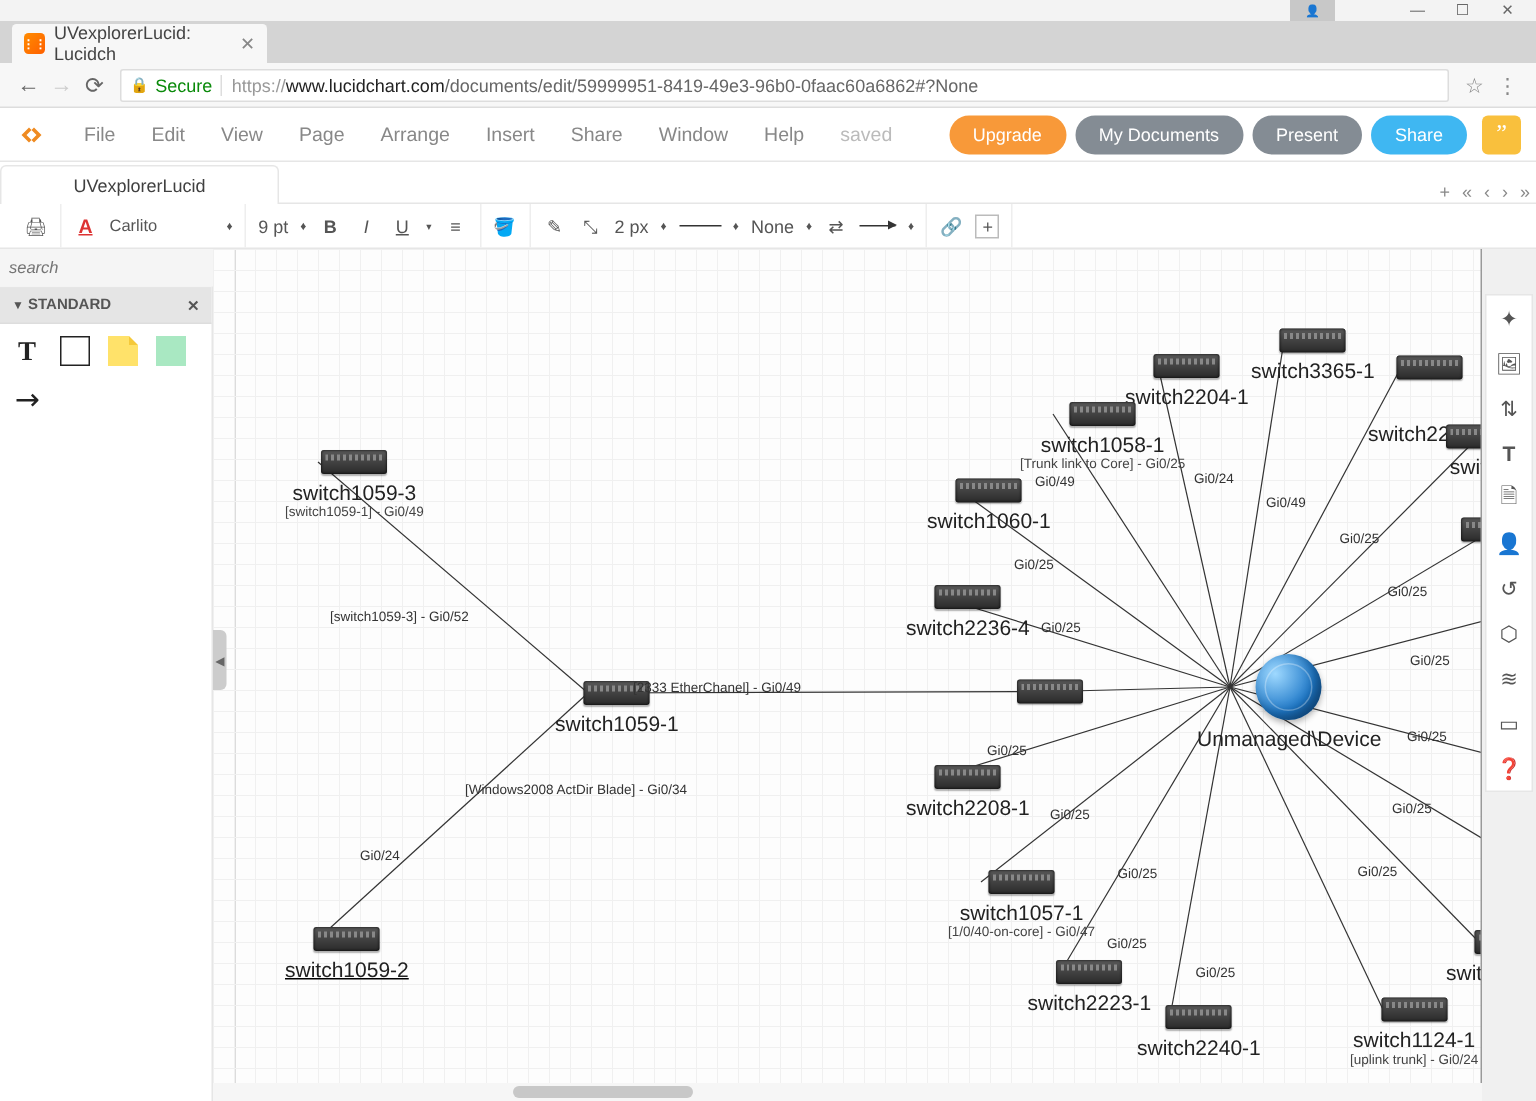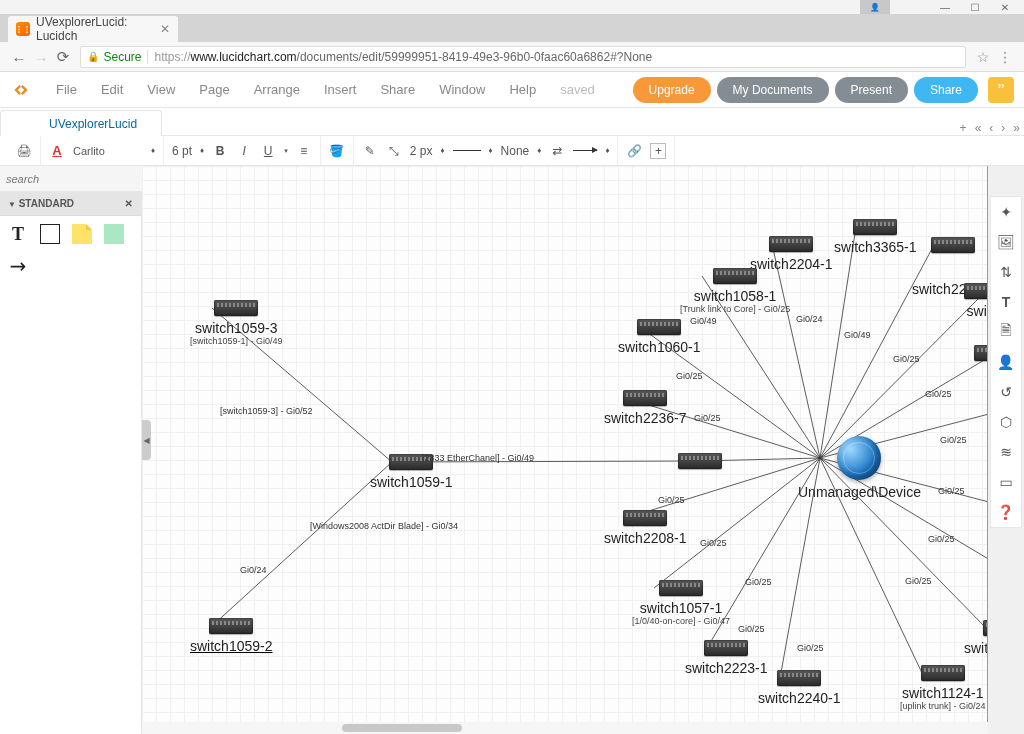--- a/index.html
+++ b/index.html
@@ -34,21 +34,21 @@
 .menu-item.saved { color: #bbb; }
 .spacer { flex: 1; }
 .btn { height: 26px; border-radius: 13px; padding: 0 16px; font-size: 12px; color: #fff; display: flex; align-items: center; margin-left: 6px; cursor: pointer; }
 .btn-orange { background: #f89939; }
 .btn-gray { background: #848c94; }
 .btn-blue { background: #3fb7f2; }
 .quote-btn { background: #f9c03d; width: 26px; height: 26px; border-radius: 4px; color: #fff; display: flex; align-items: center; justify-content: center; margin-left: 10px; font-size:16px; font-family: Georgia, serif;}
 
 
 .doc-tabs { height: 28px; background: #fff; display: flex; align-items: flex-end; border-bottom: 1px solid #e6e6e6; padding-right:4px;}
-.doc-tab { height: 26px; border: 1px solid #e6e6e6; border-bottom: none; border-top-left-radius: 4px; border-top-right-radius: 4px; display: flex; align-items: center; padding: 0 24px 0 48px; font-size: 12px; color: #0369a1; background: #fff; margin-bottom: -1px;}
+.doc-tab { height: 26px; border: 1px solid #e6e6e6; border-bottom: none; border-top-left-radius: 4px; border-top-right-radius: 4px; display: flex; align-items: center; padding: 0 48px 0 48px; font-size: 12px; color: #404040; background: #fff; margin-bottom: -1px;}
 .doc-tab-nav { margin-left: auto; display: flex; align-items: center; gap: 8px; color: #888; font-size: 12px; }
 .doc-tab-nav span { cursor: pointer; }
 
 
 .toolbar { height: 30px; background: #fff; border-bottom: 1px solid #e6e6e6; display: flex; align-items: center; padding: 0 8px; font-size: 12px; color: #555; }
 .toolbar .tb-group { display: flex; align-items: center; height: 100%; padding: 0 8px; border-right: 1px solid #eee; gap: 8px; }
 .toolbar select, .toolbar .select-like { border: none; font-size: 11px; color: #555; background: transparent; outline:none; width:70px;}
 .ico { width: 16px; height: 16px; display: inline-flex; align-items: center; justify-content: center; }
 .underline-a { text-decoration: underline; color: #d33; font-weight:bold; font-size:13px;}
 .line-sample { display:inline-block; width:28px; height:1px; background:#333;}
@@ -181,21 +181,21 @@
 <div class="toolbar">
   <div class="tb-group">
     <span class="ico">🖨</span>
   </div>
   <div class="tb-group">
     <span class="ico underline-a">A</span>
     <span class="select-like">Carlito</span>
       <span style="font-size:8px;">♦</span>
   </div>
   <div class="tb-group">
-    <span>6 pt</span>
+    <span>9 pt</span>
       <span style="font-size:8px;">♦</span>
     <span class="ico">
         <b>B</b>
       </span>
     <span class="ico">
         <i>I</i>
       </span>
     <span class="ico">
         <u>U</u>
       </span>
@@ -318,21 +318,21 @@
         <div class="switch-icon"></div>
         <div class="device-label">switch1058-1</div>
         <div class="device-sublabel">[Trunk link to Core] - Gi0/25</div>
       </div>
       <div class="device" style="left: 476px; top: 153px;">
         <div class="switch-icon"></div>
         <div class="device-label">switch1060-1</div>
       </div>
       <div class="device" style="left: 462px; top: 224px;">
         <div class="switch-icon"></div>
-        <div class="device-label">switch2236-7</div>
+        <div class="device-label">switch2236-4</div>
       </div>
       <div class="device" style="left: 462px; top: 344px;">
         <div class="switch-icon"></div>
         <div class="device-label">switch2208-1</div>
       </div>
       <div class="device" style="left: 490px; top: 414px;">
         <div class="switch-icon"></div>
         <div class="device-label">switch1057-1</div>
         <div class="device-sublabel">[1/0/40-on-core] - Gi0/47</div>
       </div>

